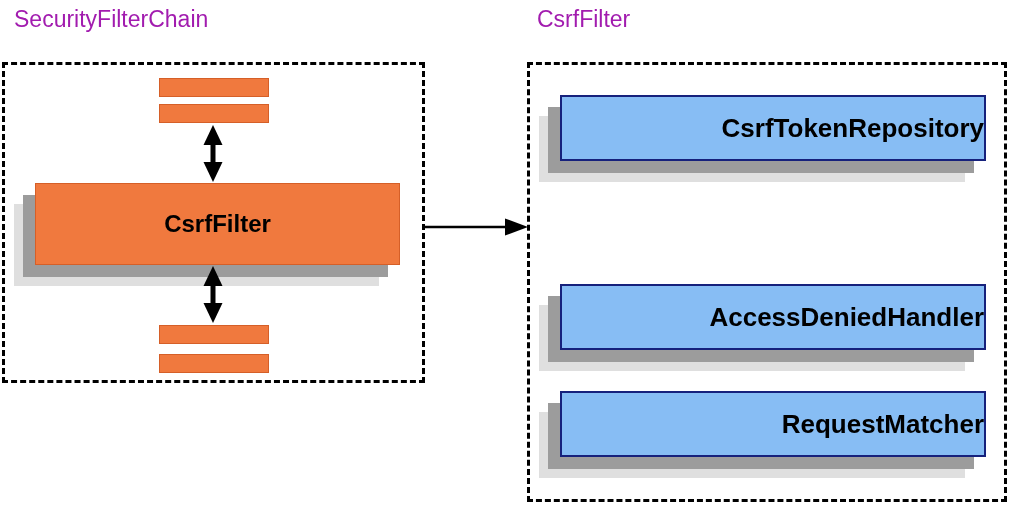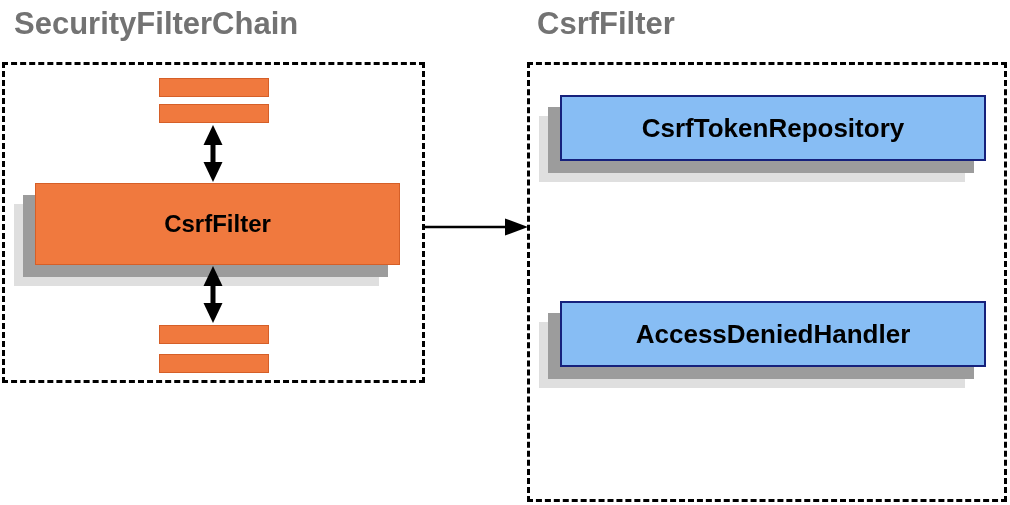--- a/index.html
+++ b/index.html
@@ -10,23 +10,23 @@
   }
   .canvas {
     position: relative;
     width: 1010px;
     height: 505px;
     background: #ffffff;
     overflow: hidden;
   }
   .panel-title {
     position: absolute;
-    font-weight: bold;
-    font-size: 31px;
-    color: #737373;
+    font-weight: normal;
+    font-size: 23px;
+    color: #a21caf;
     white-space: nowrap;
   }
   .dashed-box {
     position: absolute;
     border: 3px dashed #000000;
     box-sizing: border-box;
     background: transparent;
   }
   .orange-bar {
     position: absolute;
@@ -60,21 +60,21 @@
     position: absolute;
     left: 560px;
     width: 426px;
     height: 66px;
     background: #87BDF4;
     border: 2px solid #16217C;
     box-sizing: border-box;
     box-shadow: -12px 12px 0 #9C9C9C, -21px 21px 0 #DFDFDF;
     display: flex;
     align-items: center;
-    justify-content: center;
+    justify-content: flex-end;
   }
   .component-node .label {
     font-weight: bold;
     font-size: 26px;
     color: #000000;
   }
   .arrow-svg {
     position: absolute;
     display: block;
   }
@@ -117,18 +117,21 @@
 
   <div class="panel-title" style="left:537px; top:6px;">CsrfFilter</div>
 
   <div class="dashed-box" style="left:527px; top:62px; width:480px; height:440px;"></div>
 
   <div class="component-node" style="top:95px;">
     <span class="label">CsrfTokenRepository</span>
   </div>
 
 
-  <div class="component-node" style="top:301px;">
+  <div class="component-node" style="top:284px;">
     <span class="label">AccessDeniedHandler</span>
   </div>
 
+  <div class="component-node" style="top:391px;">
+    <span class="label">RequestMatcher</span>
+  </div>
 
 </div>
 
 </body></html>

